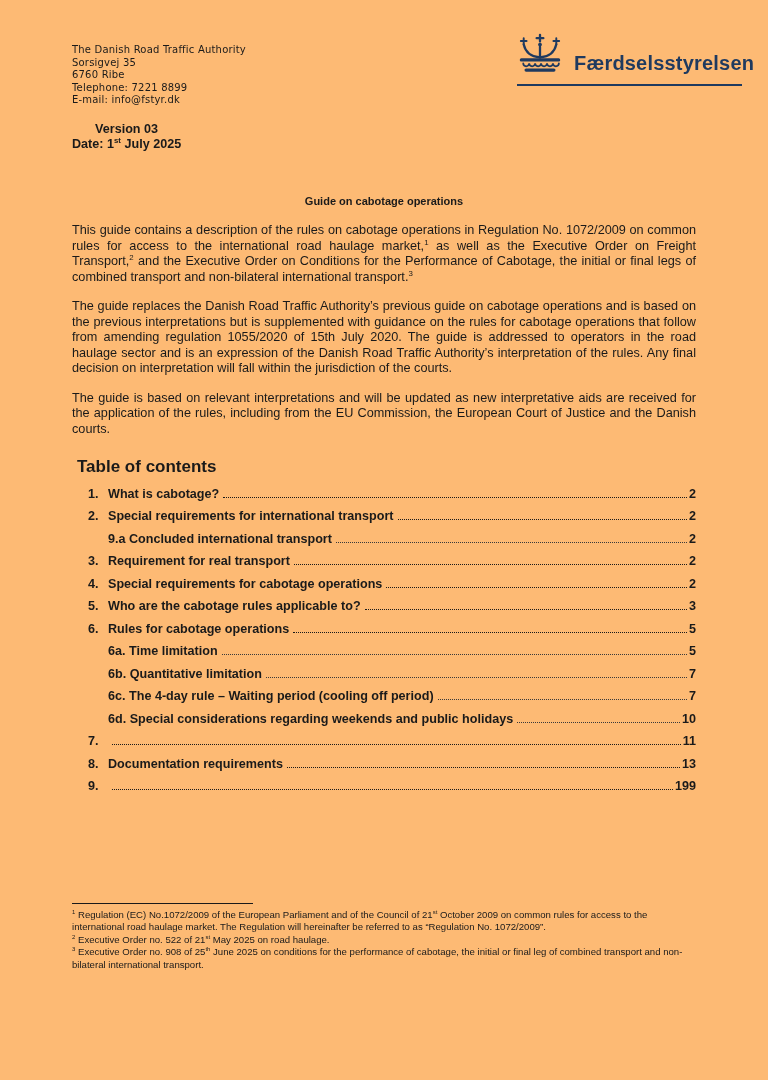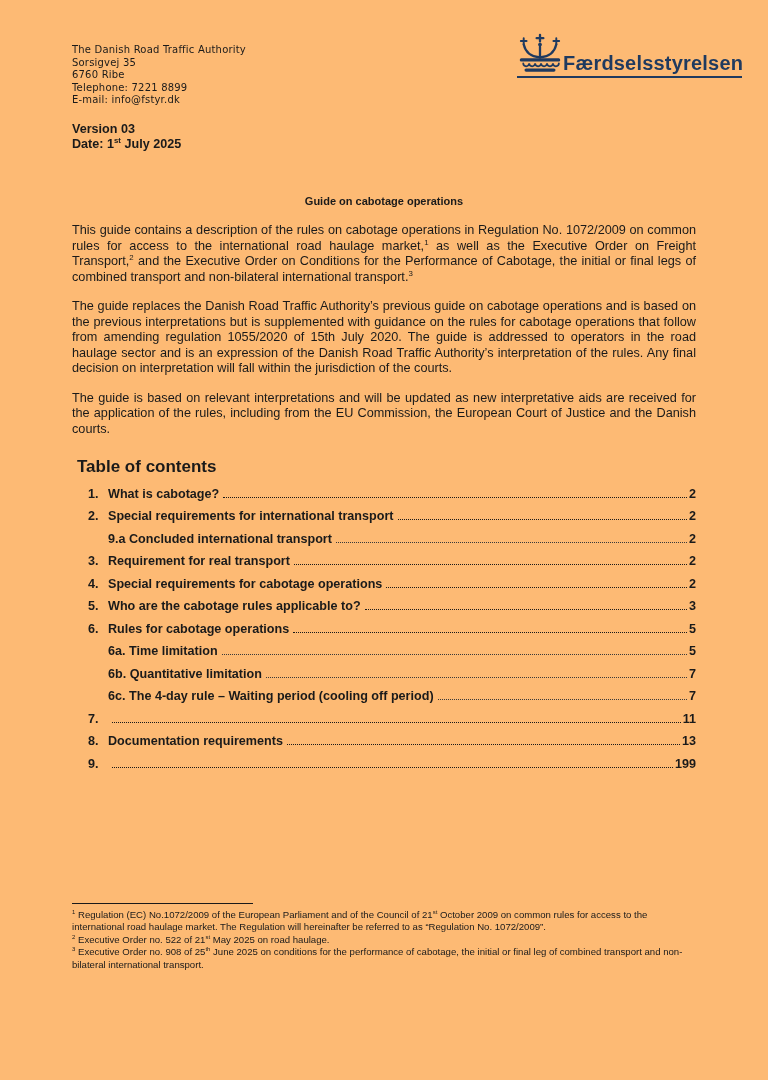--- a/index.html
+++ b/index.html
@@ -9,28 +9,28 @@
   }
   sup { font-size:0.62em; line-height:0; vertical-align:super; }
 
   
   .sender {
     position:absolute; left:72px; top:44px;
     font-family:"DejaVu Sans", sans-serif; font-size:10px; line-height:12.6px; letter-spacing:0.2px;
   }
   .version-block {
     position:absolute; left:72px; top:122px;
-    font-weight:bold; font-size:12.6px; line-height:14.6px;
+    font-weight:bold; font-size:12.6px; line-height:14.6px;text-align:center;
   }
 
   
   .logo {
     position:absolute; left:517px; top:32px; width:225px;
-    display:flex; align-items:flex-end; 
-    padding-bottom:2px; border-bottom:2.5px solid #1f3a5f;
+    display:flex; align-items:flex-end; gap:11px;
+    padding-bottom:10px; border-bottom:2.5px solid #1f3a5f;
   }
   .crown { flex:none; display:block; height:42px; }
   .logo-text {
     color:#1f3a5f; font-size:20px; font-weight:600; letter-spacing:0.2px;
     line-height:1; margin-bottom:1px; white-space:nowrap;
   }
 
   
   .main { position:absolute; left:72px; top:195px; width:624px; }
   .title { text-align:center; font-weight:bold; font-size:11px; margin:0 0 16px 0; }
@@ -158,20 +158,26 @@
           <span class="toc-label">6b. Quantitative limitation</span>
           <span class="toc-dots"></span>
           <span class="toc-page">7</span>
         </div>
         <div class="toc-row sub">
 
           <span class="toc-label">6c. The 4-day rule – Waiting period (cooling off period)</span>
           <span class="toc-dots"></span>
           <span class="toc-page">7</span>
         </div>
+        <div class="toc-row sub">
+
+          <span class="toc-label">6d. Special considerations regarding weekends and public holidays</span>
+          <span class="toc-dots"></span>
+          <span class="toc-page">10</span>
+        </div>
         <div class="toc-row">
           <span class="toc-num">7.</span>
           <span class="toc-dots"></span>
           <span class="toc-page">11</span>
         </div>
         <div class="toc-row">
           <span class="toc-num">8.</span>
           <span class="toc-label">Documentation requirements</span>
           <span class="toc-dots"></span>
           <span class="toc-page">13</span>

